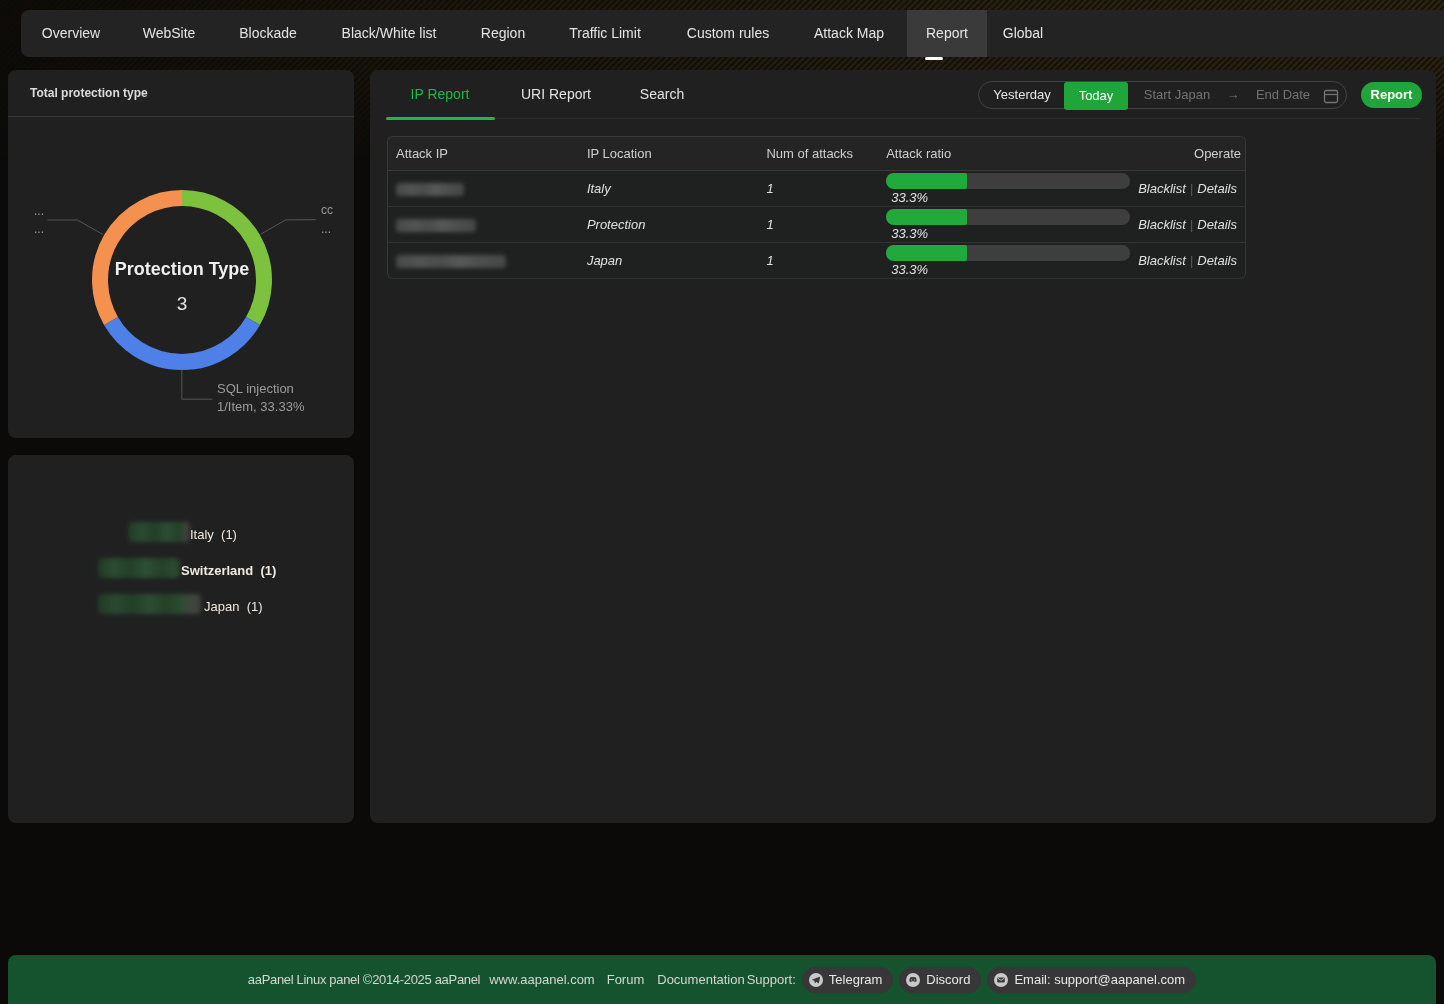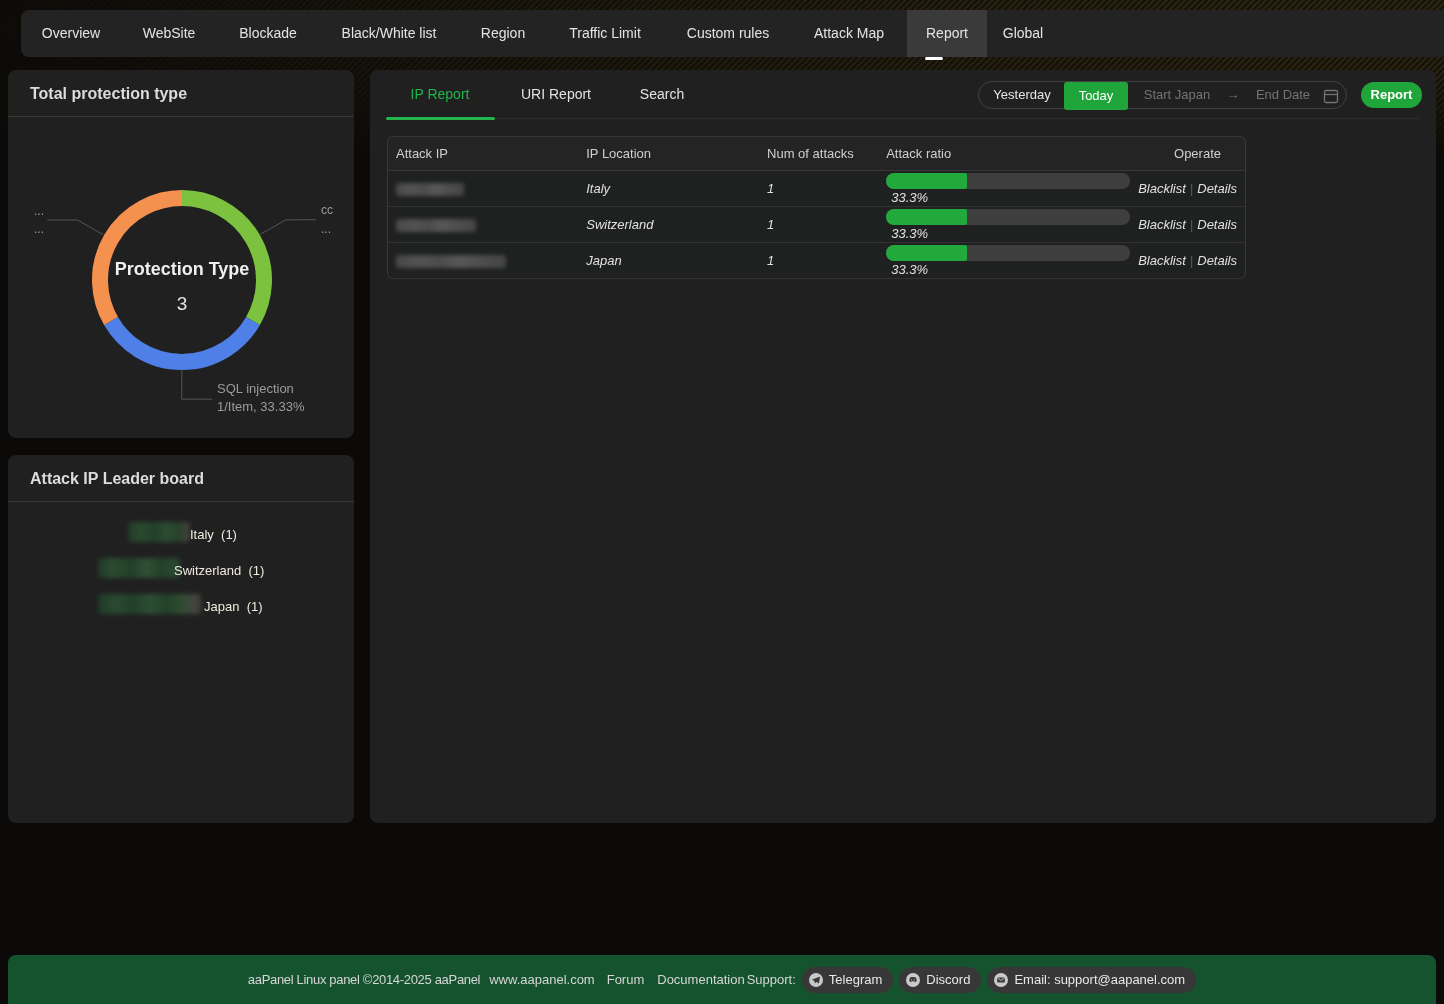--- a/index.html
+++ b/index.html
@@ -15,21 +15,21 @@
   
   .nav { position:absolute; left:21px; top:10px; width:1428px; height:47px;
     background:#232323; border-radius:8px; }
   .nav .item { position:absolute; top:0; height:47px; line-height:47px;
     color:#e4e4e4; font-size:14px; transform:translateX(-50%); white-space:nowrap; }
   .nav .activebg { position:absolute; left:886px; top:0; width:80px; height:47px; background:#3a3a3a; }
   .navbar-ind { position:absolute; left:925px; top:57px; width:18px; height:3px; background:#ffffff; border-radius:2px; }
 
   
   .card { position:absolute; background:#202021; border-radius:8px; }
-  .card h3 { font-size:16px; font-weight:bold; color:#dcdcdc; height:47px; line-height:47px;
+  .card h3 { font-size:12px; font-weight:bold; color:#dcdcdc; height:47px; line-height:47px;
     padding-left:22px; border-bottom:1px solid #373737; }
   #card1 { left:8px; top:70px;  width:346px; height:368px; }
   #card2 { left:8px; top:455px; width:346px; height:368px; }
 
   .lbl { position:absolute; color:#9b9b9b; font-size:12px; line-height:14px; white-space:nowrap; }
 
   
   .bar { position:absolute; border-radius:4px; filter:blur(2px); }
   .bar.b1 { background:linear-gradient(90deg,#203a26 0%,#2a4a30 20%,#223f28 45%,#2c4e33 62%,#254128 82%,#3e423a 92%,#3a3d38 100%); }
   .bar.b2 { background:linear-gradient(90deg,#1f3925 0%,#2b4c31 18%,#223f28 40%,#2d5034 58%,#243f29 78%,#2a4a30 92%,#27432a 100%); }
@@ -118,26 +118,25 @@
     </svg>
     <div class="lbl" style="left:26px; top:134px;">...</div>
     <div class="lbl" style="left:26px; top:152px;">...</div>
     <div class="lbl" style="left:313px; top:133px;">cc</div>
     <div class="lbl" style="left:313px; top:152px;">...</div>
     <div class="lbl" style="left:209px; top:312px; font-size:13px;">SQL injection</div>
     <div class="lbl" style="left:209px; top:330px; font-size:13px;">1/Item, 33.33%</div>
   </div>
 
   <div class="card" id="card2">
-    <h3>Attack IP Leader board</h3>
     <div class="bar b1" style="left:120px; top:67px;  width:62px;  height:20px;"></div>
     <div class="bar b2" style="left:90px;  top:103px; width:82px;  height:20px;"></div>
     <div class="bar b3" style="left:90px;  top:139px; width:103px; height:20px;"></div>
     <div class="lb-lab" style="left:182px; top:72px;">Italy&nbsp; (1)</div>
-    <div class="lb-lab" style="left:166px; top:108px;">Switzerland&nbsp; (1)</div>
+    <div class="lb-lab" style="left:173px; top:108px;font-weight:bold;">Switzerland&nbsp; (1)</div>
     <div class="lb-lab" style="left:196px; top:144px;">Japan&nbsp; (1)</div>
   </div>
 
   <div class="panel">
     <div class="tabs"></div>
     <div class="tab on" style="left:70px">IP Report</div>
     <div class="tab" style="left:186px">URI Report</div>
     <div class="tab" style="left:292px">Search</div>
     <div class="tab-underline"></div>
 
@@ -154,36 +153,36 @@
     </div>
     <div class="rep-btn">Report</div>
 
     <table class="grid">
       <tbody>
         <tr>
         <th style="width:218px; padding-left:8px;">Attack IP</th>
         <th style="width:220px;">IP Location</th>
         <th style="width:145px;">Num of attacks</th>
         <th>Attack ratio</th>
-        <th style="text-align:right; padding-right:24px;">Operate</th>
+        <th style="text-align:right; padding-right:4px;">Operate</th>
       </tr>
       <tr>
         <td style="padding-left:8px;">
             <div class="ipblob" style="width:68px;"></div>
           </td>
         <td>Italy</td>
         <td>1</td>
         <td><span class="track"><span class="fill"></span></span><span class="pct">33.3%</span></td>
         <td class="ops">Blacklist<span class="sep">|</span>Details</td>
       </tr>
       <tr>
         <td style="padding-left:8px;">
             <div class="ipblob" style="width:80px;"></div>
           </td>
-        <td>Switzerland</td>
+        <td>Protection</td>
         <td>1</td>
         <td><span class="track"><span class="fill"></span></span><span class="pct">33.3%</span></td>
         <td class="ops">Blacklist<span class="sep">|</span>Details</td>
       </tr>
       <tr>
         <td style="padding-left:8px;">
             <div class="ipblob" style="width:110px;"></div>
           </td>
         <td>Japan</td>
         <td>1</td>

